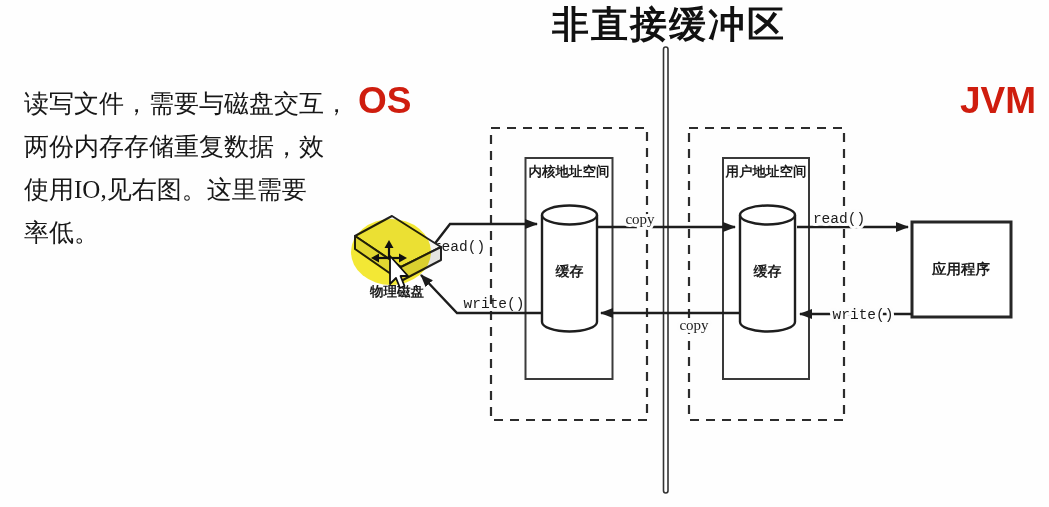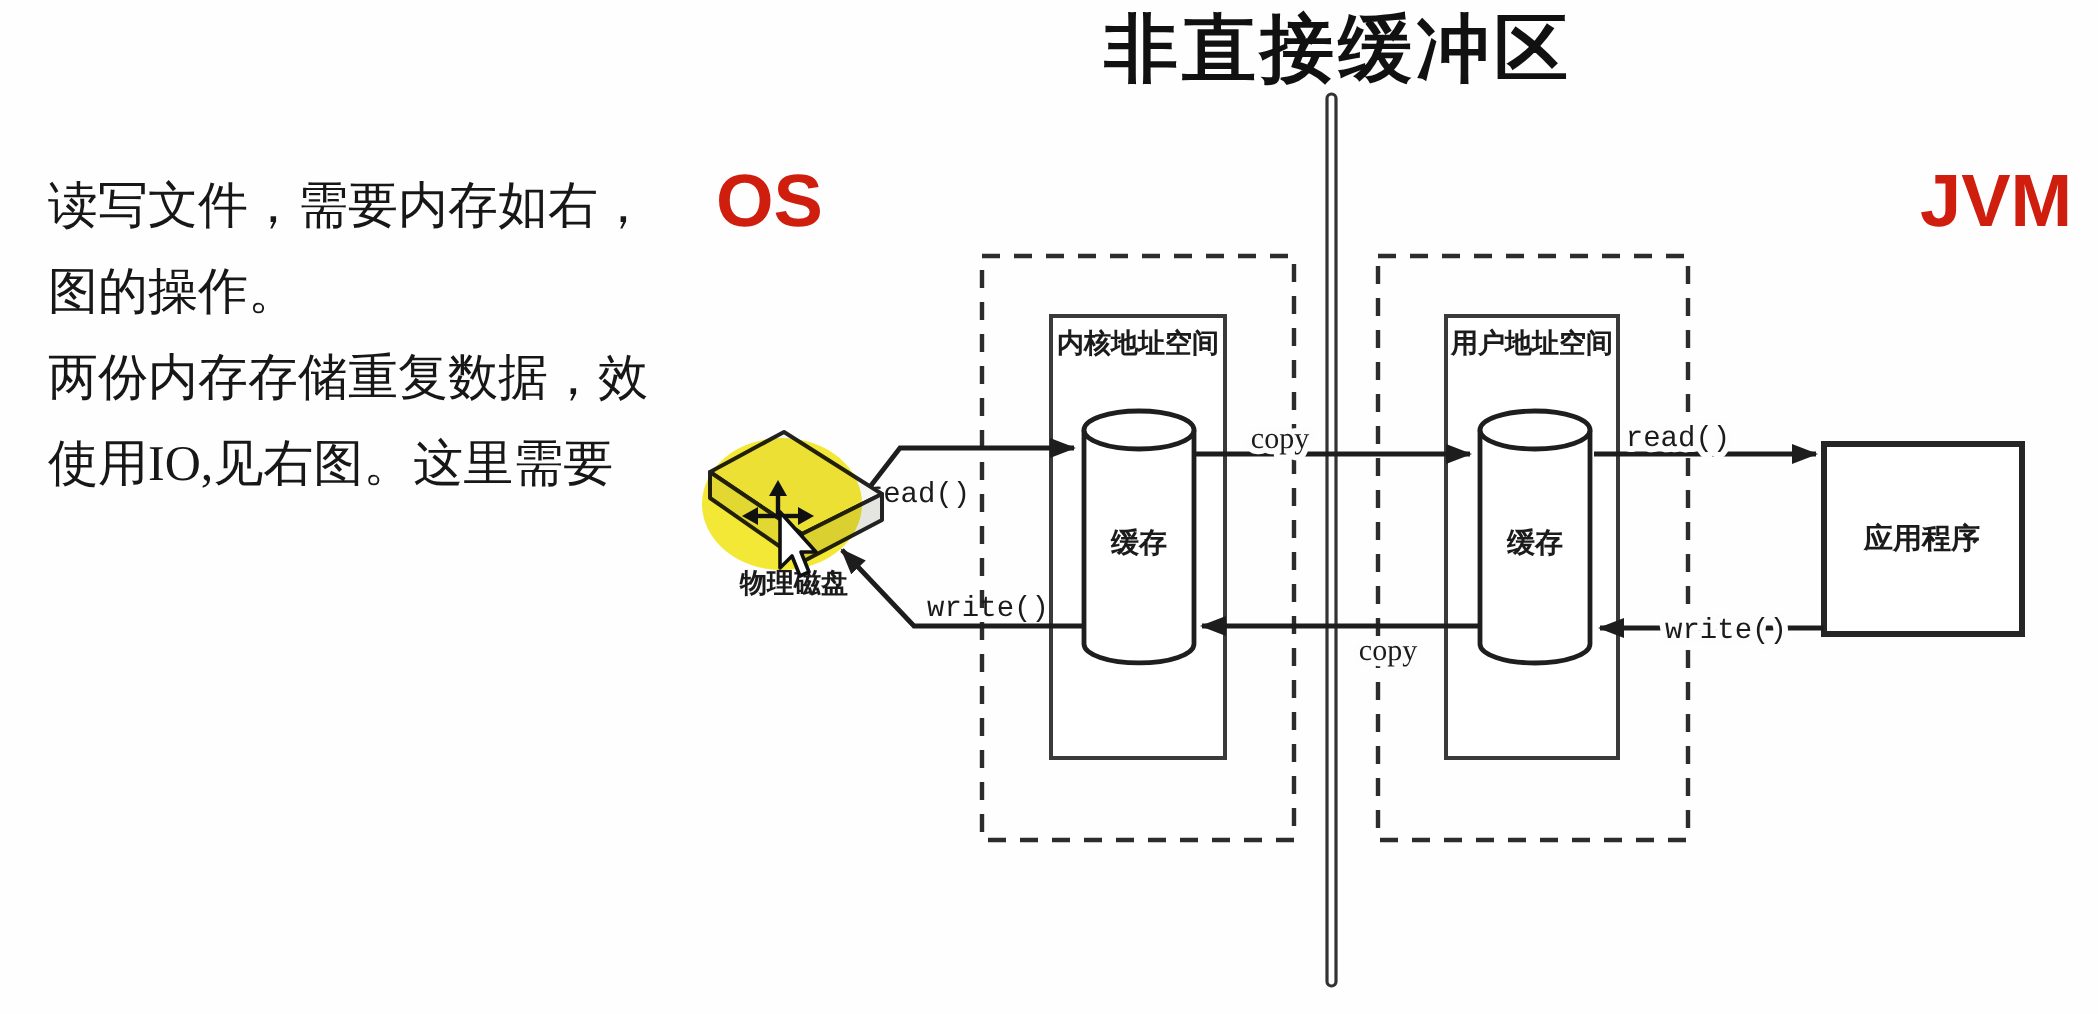--- a/index.html
+++ b/index.html
@@ -27,24 +27,24 @@
   svg text.halo{paint-order:stroke;stroke:#fdfdfd;stroke-width:6px;stroke-linejoin:round;}
 </style>
 </head>
 <body>
 
 <div class="stage">
 
   <div class="title">非直接缓冲区</div>
 
   <div class="notes">
-    <div>读写文件，需要内存如右，</div>
-    <div>图的操作。</div>
+    <div>读写文件，需要与磁盘交互，</div>
     <div>两份内存存储重复数据，效</div>
     <div>使用IO,见右图。这里需要</div>
+    <div>率低。</div>
   </div>
 
   <div class="side-label jvm">JVM</div>
   <div class="side-label os">OS</div>
 
   <svg width="1049" height="507" viewBox="0 0 1049 507" style="position:absolute;left:0;top:0;">
     <defs>
       <marker id="arw" markerWidth="14" markerHeight="11" refX="12" refY="5" orient="auto" markerUnits="userSpaceOnUse">
         <path d="M0,0 L13,5 L0,10 Z" fill="#1d1d1d"></path>
       </marker>

